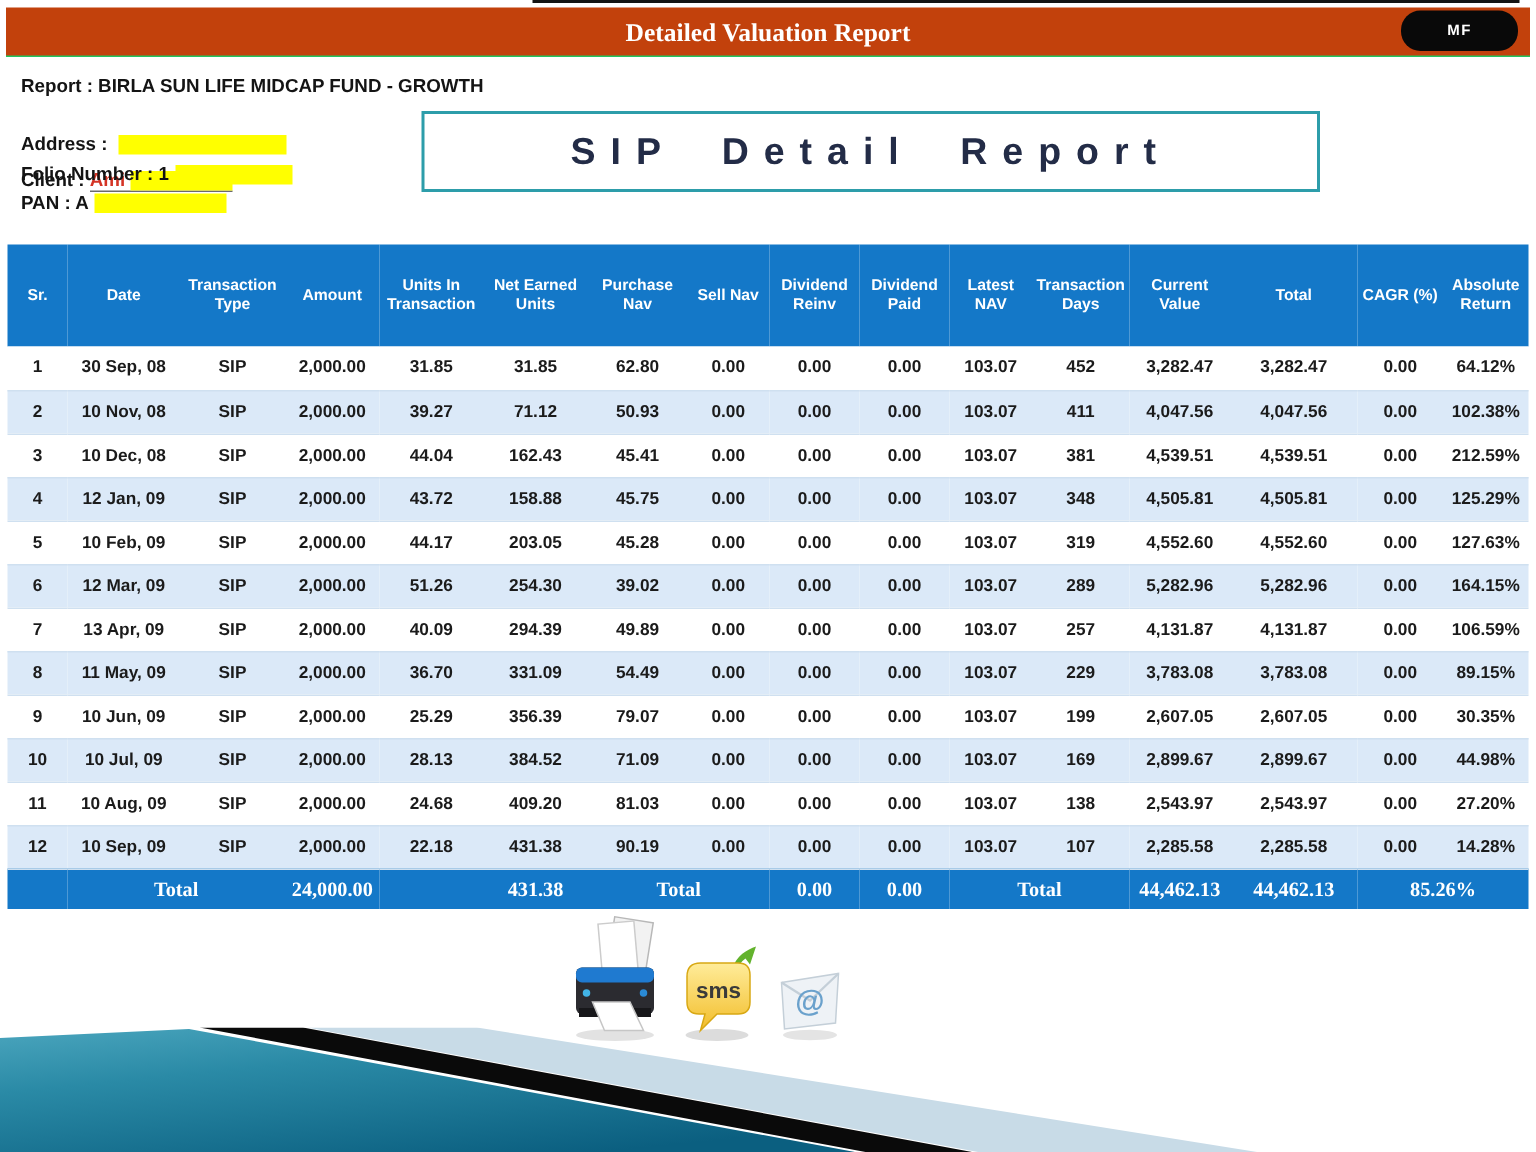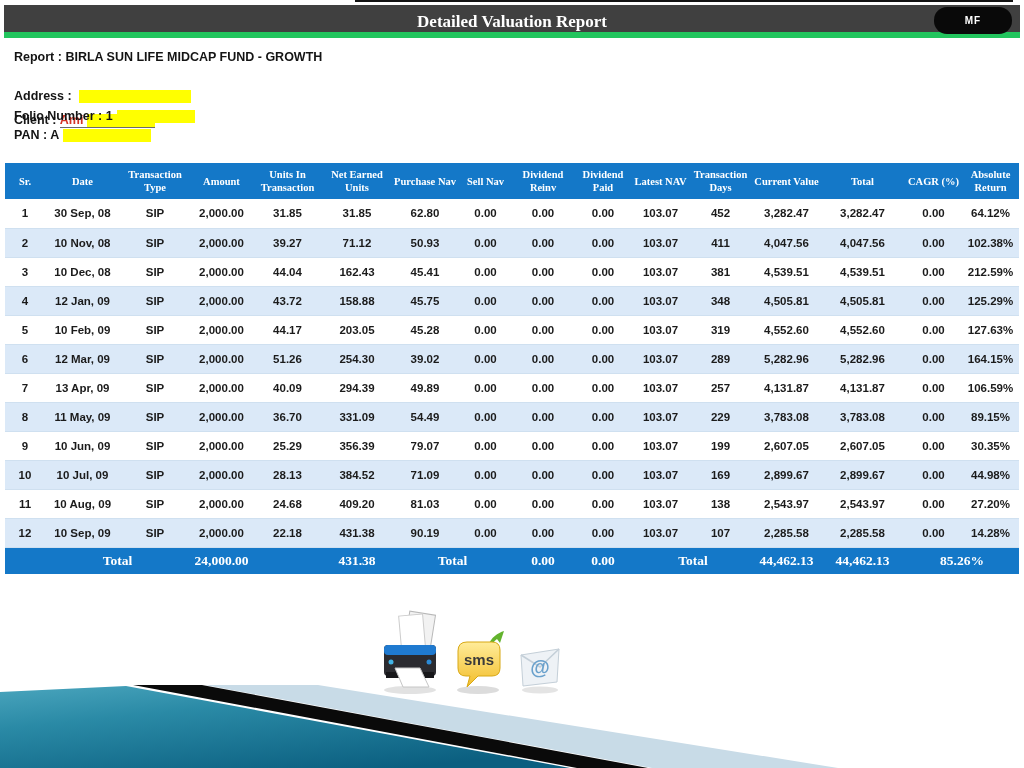--- a/index.html
+++ b/index.html
@@ -5,21 +5,21 @@
   * { box-sizing: border-box; margin: 0; padding: 0; }
   html,body { width:1024px; height:768px; }
   body { font-family: "Liberation Sans", sans-serif; background:#ffffff; }
   .page { position:relative; width:1024px; height:768px; background:#fff; overflow:hidden; }
 
   
   .top-hairline { position:absolute; top:0; left:355px; width:658px; height:2px; background:#141414; }
 
   
   .header-bar { position:absolute; top:5px; left:4px; right:4px; height:33px;
-    background:#404040; border-bottom:6px solid #22c55e; }
+    background:#c2410c; border-bottom:1px solid #22c55e; }
   .header-title { width:100%; text-align:center; line-height:33px; color:#fff;
     font-family:"Liberation Serif", serif; font-weight:bold; font-size:17px; }
   .mf-badge { position:absolute; top:2px; right:8px; width:78px; height:27px;
     background:#090909; border-radius:13px; color:#fff; font-size:10px; font-weight:bold;
     display:flex; align-items:center; justify-content:center; letter-spacing:1px; }
 
   
   .info-block { position:absolute; top:48px; left:14px; font-size:12.5px; font-weight:bold;
     color:#141414; }
   .info-line { height:19.5px; line-height:19.5px; white-space:nowrap; }
@@ -30,21 +30,21 @@
   .r-client { width:68px; } .r-address { width:112px; } .r-folio { width:78px; } .r-pan { width:88px; }
 
   
   .sip-box { position:absolute; top:74px; left:281px; width:599px; height:54px;
     border:2.5px solid #2d9daa; background:#fff; display:flex; align-items:center; justify-content:center; }
   .sip-title { font-size:25px; font-weight:bold; color:#232c47; letter-spacing:10px; word-spacing:14px; }
 
   
   .report-table { position:absolute; top:163px; left:5px; width:1014px; border-collapse:collapse;
     table-layout:fixed; }
-  .report-table thead tr { background:#1478c8; height:36px;font-family:Liberation Serif, serif; }
+  .report-table thead tr { background:#1478c8; height:68px; }
   .report-table th { color:#fff; font-size:10.5px; font-weight:bold; line-height:13px;
     text-align:center; vertical-align:middle; padding:0 1px; }
   .report-table tbody tr { height:29px; background:#ffffff; }
   .report-table tbody tr:nth-child(even) { background:#dbe9f8; border-top:1px solid #cfe0f0; border-bottom:1px solid #cfe0f0; }
   .report-table td { font-size:11.5px; font-weight:bold; color:#1b1b1b; text-align:center;
     vertical-align:middle; padding:0 1px; }
   .report-table tfoot tr { background:#1478c8; height:27px; }
   .report-table tfoot td { color:#ffffff; font-family:"Liberation Serif", serif;
     font-weight:bold; font-size:13.5px; }
 
@@ -83,20 +83,23 @@
     <div class="info-line">
       <span>Folio Number :</span>
       <span>1</span><span class="redact r-folio"></span>
     </div>
     <div class="info-line">
       <span>PAN :</span>
       <span>A</span><span class="redact r-pan"></span>
     </div>
   </div>
 
+  <div class="sip-box">
+    <div class="sip-title">SIP Detail Report</div>
+  </div>
 
   <table class="report-table">
     <colgroup>
       <col style="width:40px">
         <col style="width:75px">
         <col style="width:70px">
         <col style="width:63px">
       <col style="width:69px">
         <col style="width:70px">
         <col style="width:66px">

